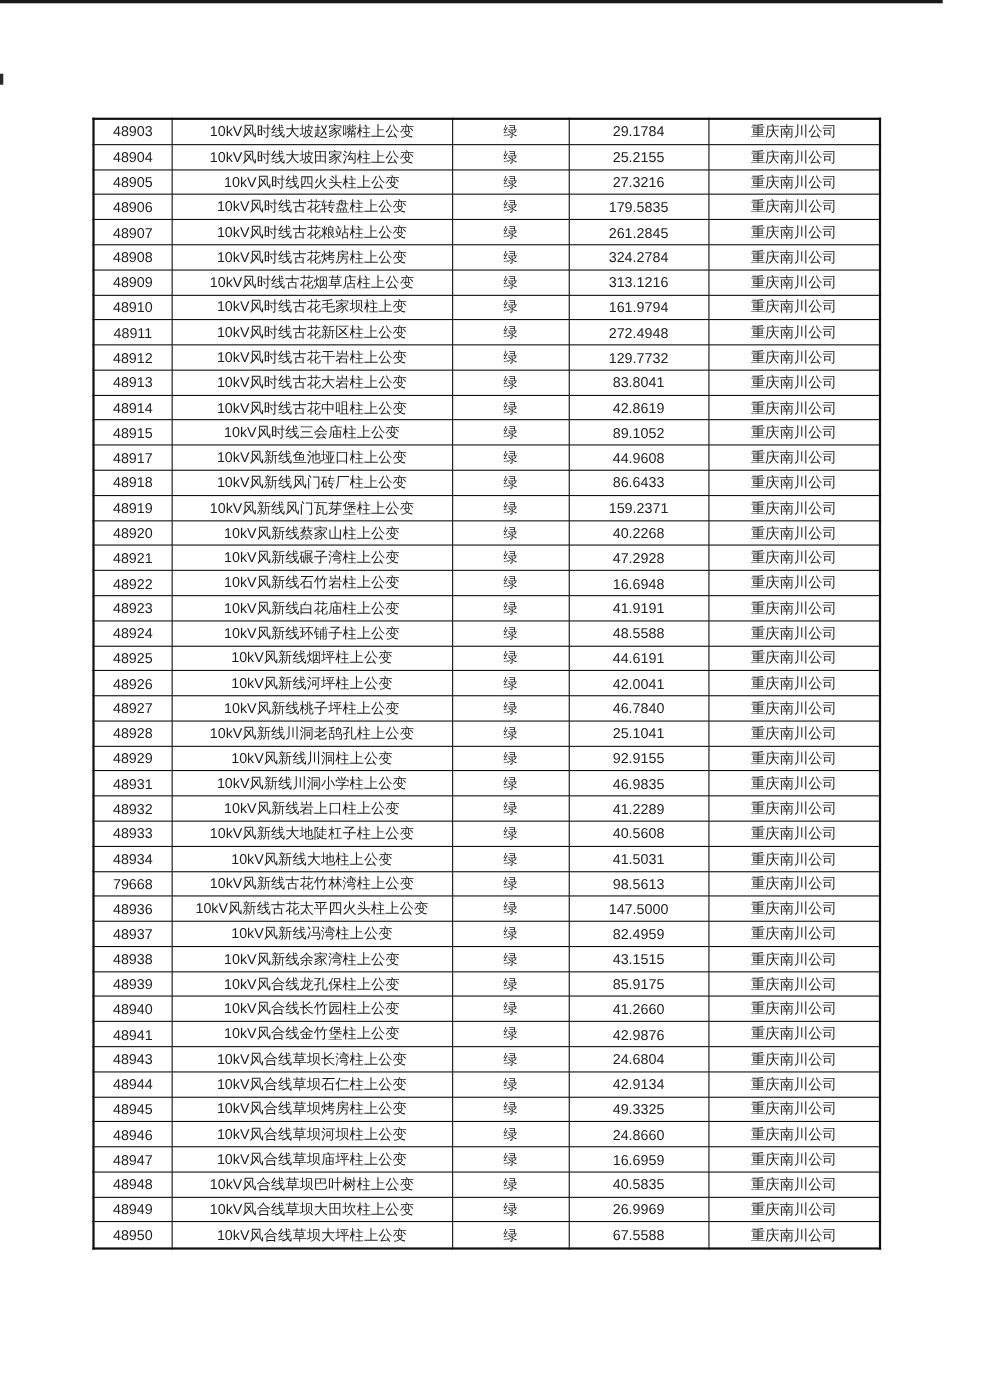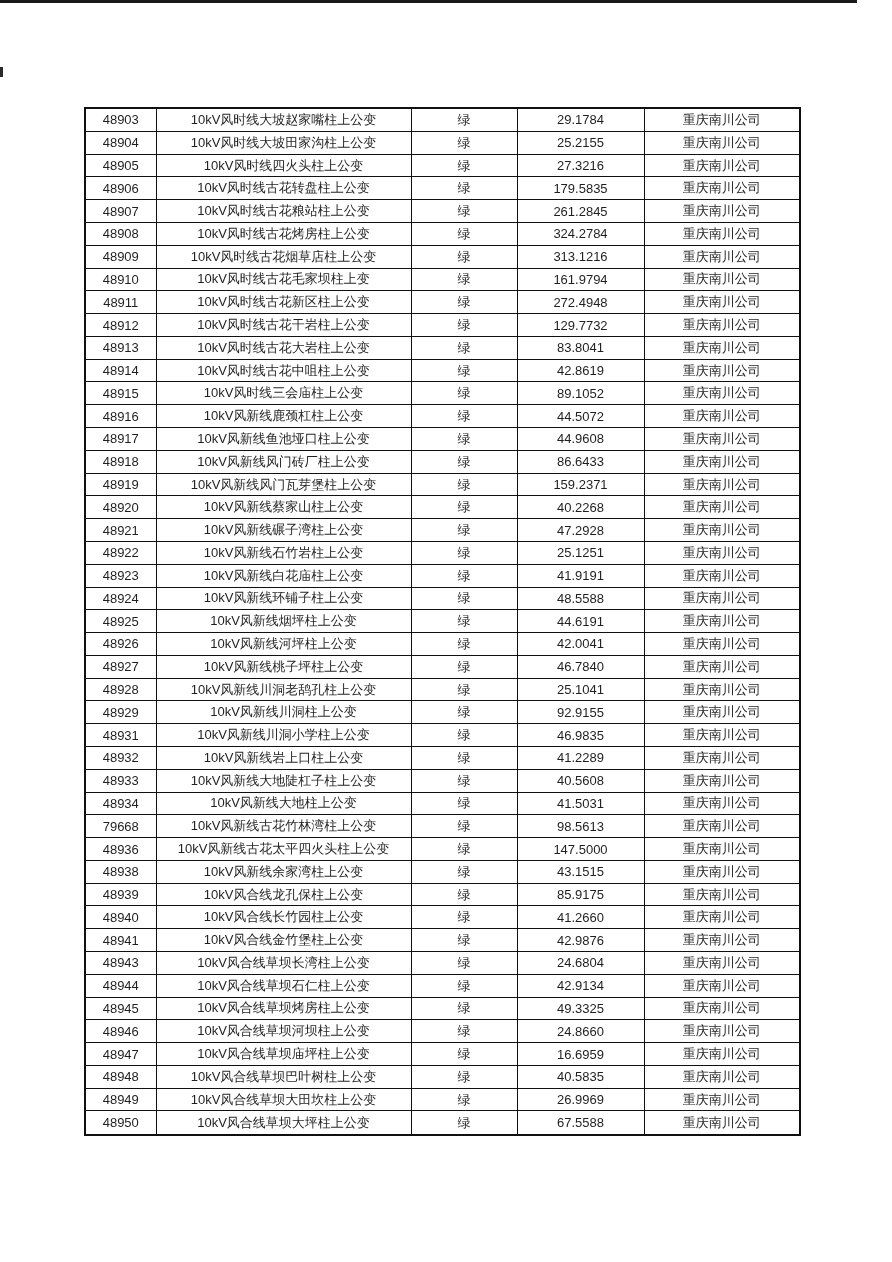--- a/index.html
+++ b/index.html
@@ -161,27 +161,20 @@
             <td>重庆南川公司</td>
           </tr>
           <tr>
             <td>48915</td>
             <td>10kV风时线三会庙柱上公变</td>
             <td>绿</td>
             <td>89.1052</td>
             <td>重庆南川公司</td>
           </tr>
           <tr>
-            <td>48916</td>
-            <td>10kV风新线鹿颈杠柱上公变</td>
-            <td>绿</td>
-            <td>44.5072</td>
-            <td>重庆南川公司</td>
-          </tr>
-          <tr>
             <td>48917</td>
             <td>10kV风新线鱼池垭口柱上公变</td>
             <td>绿</td>
             <td>44.9608</td>
             <td>重庆南川公司</td>
           </tr>
           <tr>
             <td>48918</td>
             <td>10kV风新线风门砖厂柱上公变</td>
             <td>绿</td>
@@ -206,21 +199,21 @@
             <td>48921</td>
             <td>10kV风新线碾子湾柱上公变</td>
             <td>绿</td>
             <td>47.2928</td>
             <td>重庆南川公司</td>
           </tr>
           <tr>
             <td>48922</td>
             <td>10kV风新线石竹岩柱上公变</td>
             <td>绿</td>
-            <td>25.1251</td>
+            <td>16.6948</td>
             <td>重庆南川公司</td>
           </tr>
           <tr>
             <td>48923</td>
             <td>10kV风新线白花庙柱上公变</td>
             <td>绿</td>
             <td>41.9191</td>
             <td>重庆南川公司</td>
           </tr>
           <tr>
@@ -298,20 +291,27 @@
             <td>10kV风新线古花竹林湾柱上公变</td>
             <td>绿</td>
             <td>98.5613</td>
             <td>重庆南川公司</td>
           </tr>
           <tr>
             <td>48936</td>
             <td>10kV风新线古花太平四火头柱上公变</td>
             <td>绿</td>
             <td>147.5000</td>
+            <td>重庆南川公司</td>
+          </tr>
+          <tr>
+            <td>48937</td>
+            <td>10kV风新线冯湾柱上公变</td>
+            <td>绿</td>
+            <td>82.4959</td>
             <td>重庆南川公司</td>
           </tr>
           <tr>
             <td>48938</td>
             <td>10kV风新线余家湾柱上公变</td>
             <td>绿</td>
             <td>43.1515</td>
             <td>重庆南川公司</td>
           </tr>
           <tr>

